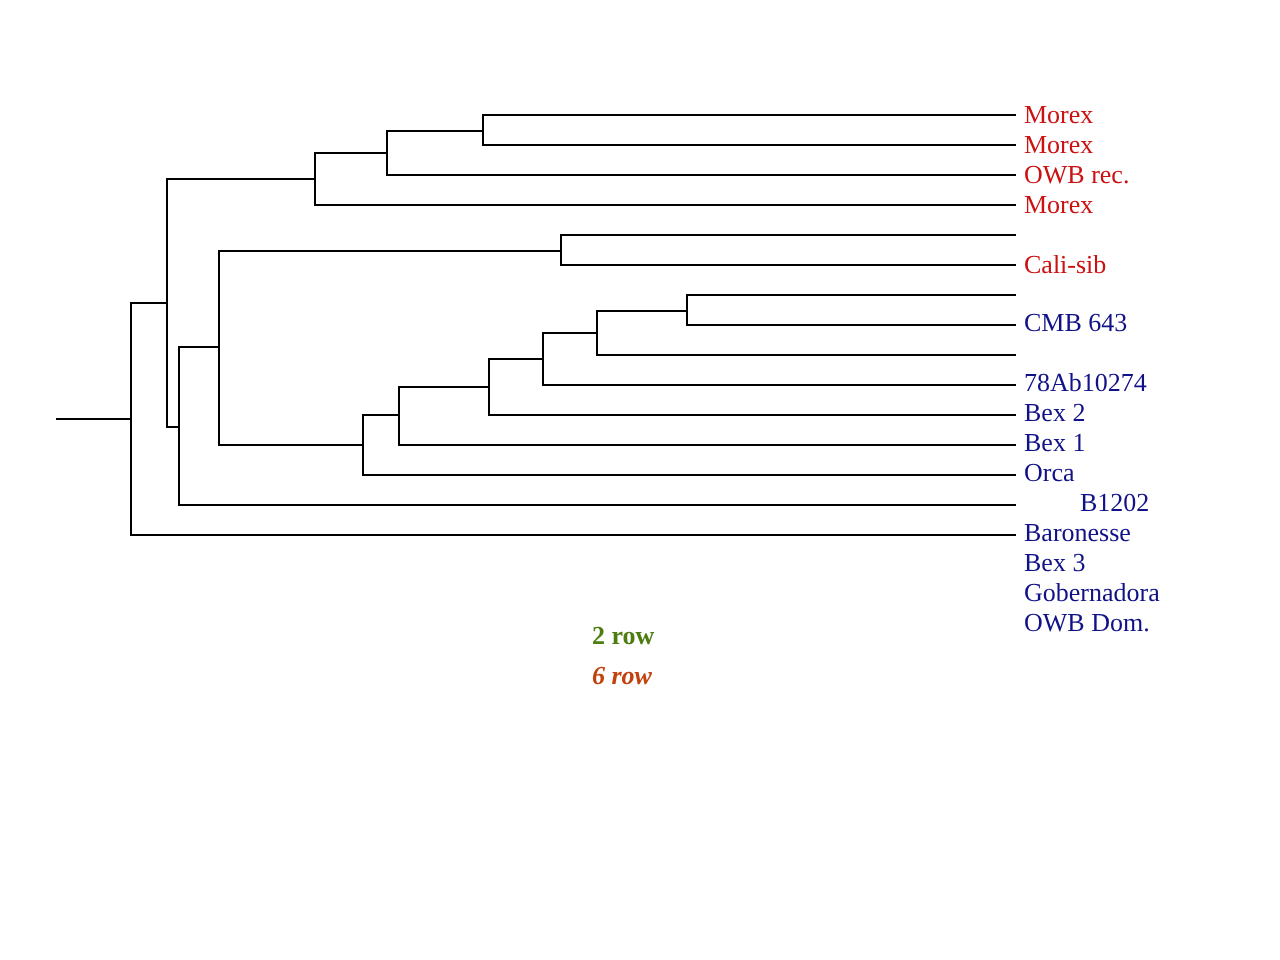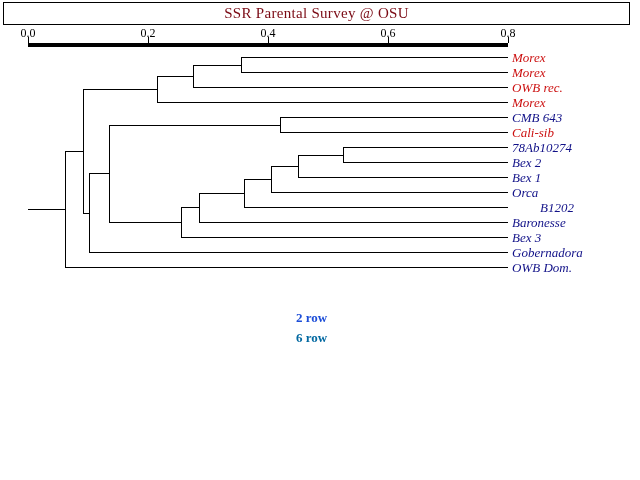--- a/index.html
+++ b/index.html
@@ -15,56 +15,40 @@
               color:#7a0a14;font-size:15px;letter-spacing:.3px;white-space:nowrap;}
 
   
   .axis-wrap{position:absolute;left:0;top:28px;width:640px;height:22px;}
   .axis-bar{position:absolute;left:28px;top:15px;width:480px;height:4px;background:#000;}
   .axis-tick{position:absolute;top:9px;width:1px;height:6px;background:#000;}
   .axis-lab{position:absolute;top:-2px;font-size:12px;color:#000;
             transform:translateX(-50%);white-space:nowrap;}
 
   
-  .tree{position:absolute;left:0;top:0;width:640px;height:414px;font-style:italic;}
+  .tree{position:absolute;left:0;top:0;width:640px;height:414px;}
   .hline{position:absolute;height:1px;background:#000;}
   .vline{position:absolute;width:1px;background:#000;}
 
   
   .leaf-label{position:absolute;font-size:13px;white-space:nowrap;
               transform:translateY(-50%);line-height:1;}
   .six{color:#cc1111;}
-  .two{color:#111188;}
+  .two{color:#111188;margin-top:44px;}
 
   
   .legend{position:absolute;left:296px;top:308px;}
   .legend-item{font-size:13px;font-weight:bold;line-height:20px;white-space:nowrap;}
 </style>
 </head>
 <body>
 
 <div id="root">
 
-  <div class="title-box">
-    <div class="title-text">SSR Parental Survey @ OSU</div>
-  </div>
 
-  <div class="axis-wrap" id="axis">
-    <div class="axis-bar"></div>
-  <div class="axis-tick" style="left: 28px;"></div>
-      <div class="axis-lab" style="left: 28px;">0.0</div>
-      <div class="axis-tick" style="left: 148px;"></div>
-      <div class="axis-lab" style="left: 148px;">0.2</div>
-      <div class="axis-tick" style="left: 268px;"></div>
-      <div class="axis-lab" style="left: 268px;">0.4</div>
-      <div class="axis-tick" style="left: 388px;"></div>
-      <div class="axis-lab" style="left: 388px;">0.6</div>
-      <div class="axis-tick" style="left: 508px;"></div>
-      <div class="axis-lab" style="left: 508px;">0.8</div>
-    </div>
 
   <div class="tree" id="tree">
       <div class="hline" style="left: 241px; top: 57px; width: 267px;"></div>
       <div class="hline" style="left: 241px; top: 72px; width: 267px;"></div>
       <div class="vline" style="left: 241px; top: 57px; height: 15px;"></div>
       <div class="hline" style="left: 193px; top: 64.5px; width: 48px;"></div>
       <div class="hline" style="left: 193px; top: 87px; width: 315px;"></div>
       <div class="vline" style="left: 193px; top: 64.5px; height: 22.5px;"></div>
       <div class="hline" style="left: 157px; top: 75.75px; width: 36px;"></div>
       <div class="hline" style="left: 157px; top: 102px; width: 351px;"></div>
@@ -116,17 +100,17 @@
       <div class="leaf-label two" style="left: 512px; top: 177px;">Bex 1</div>
       <div class="leaf-label two" style="left: 512px; top: 192px; text-align: right;">Orca</div>
       <div class="leaf-label two" style="left: 540px; top: 207px;">B1202</div>
       <div class="leaf-label two" style="left: 512px; top: 222px; text-align: right;">Baronesse</div>
       <div class="leaf-label two" style="left: 512px; top: 237px;">Bex 3</div>
       <div class="leaf-label two" style="left: 512px; top: 252px;">Gobernadora</div>
       <div class="leaf-label two" style="left: 512px; top: 267px;">OWB Dom.</div>
     </div>
 
   <div class="legend" id="legend">
-      <div class="legend-item" style="color: #1d4ed8;">2 row</div>
-      <div class="legend-item" style="color: #0369a1;">6 row</div>
+      <div class="legend-item" style="color: #4d7c0f;">2 row</div>
+      <div class="legend-item" style="color: #c2410c; font-style: italic;">6 row</div>
     </div>
 
 </div>
 
 </body></html>

